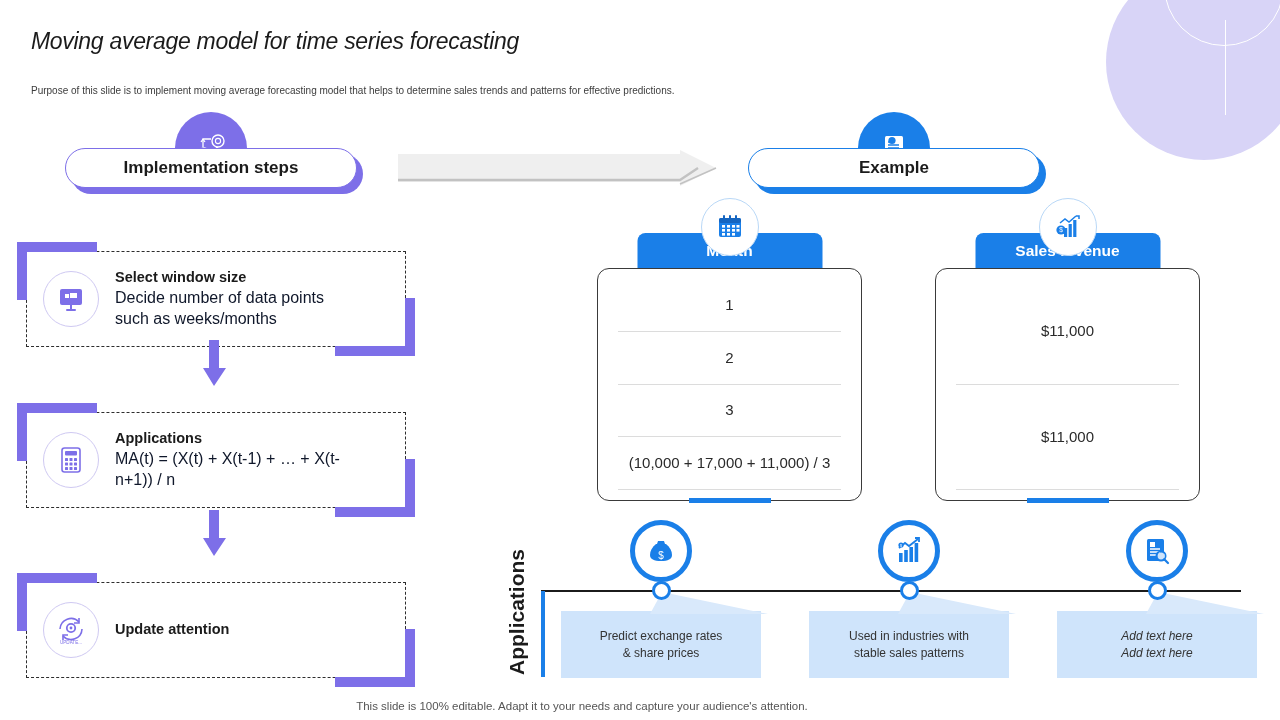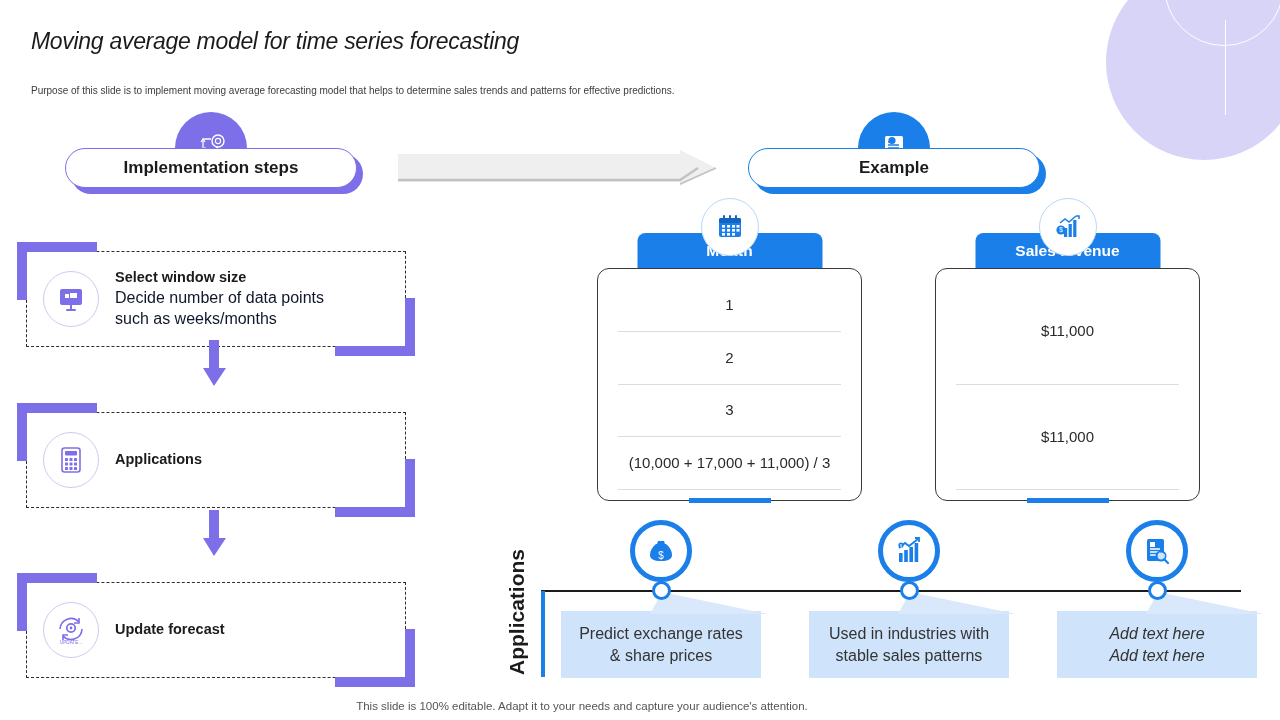--- a/index.html
+++ b/index.html
@@ -142,21 +142,21 @@
     border: 5px solid #1a7fe8; background: #fff;
     display: flex; align-items: center; justify-content: center;
   }
   .app-node {
     position: absolute; width: 19px; height: 19px; border-radius: 50%;
     border: 3.5px solid #1a7fe8; background: #fff; z-index: 3;
   }
   .app-box {
     position: absolute; width: 200px; height: 67px; background: #cfe4fb;
     display: flex; align-items: center; justify-content: center;
-    text-align: center; font-size: 16px; color: #333; line-height: 1.35;
+    text-align: center; font-size: 12px; color: #333; line-height: 1.35;
   }
   .app-tail { position: absolute; z-index: 1; }
 
   .footer {
     position: absolute; left: 0; top: 700px; width: 1164px;
     text-align: center; font-size: 11.5px; color: #555;
   }
 </style>
 </head>
 <body>
@@ -251,20 +251,21 @@
           <rect x="13.5" y="17.5" width="3" height="3" rx="0.6"></rect>
           <rect x="18" y="17.5" width="3" height="3" rx="0.6"></rect>
           <rect x="9" y="22" width="3" height="3" rx="0.6"></rect>
           <rect x="13.5" y="22" width="3" height="3" rx="0.6"></rect>
           <rect x="18" y="22" width="3" height="3" rx="0.6"></rect>
         </g>
       </svg>
     </div>
     <div class="step-text">
       <div class="step-title">Applications</div>
+      <div class="step-desc">MA(t) = (X(t) + X(t-1) + … + X(t-n+1)) / n</div>
     </div>
   </div>
 
   <div class="down-arrow" style="top:510px;">
     <svg width="32" height="48" viewBox="0 0 32 48">
       <path d="M11 0h10v28h7L16 46L5 28h6z" fill="#7d6fe8"></path>
     </svg>
   </div>
 
   <div class="step-card" style="left:26px; top:582px;">
@@ -277,21 +278,21 @@
         <path d="M6 16a11 11 0 0 1 19-7" fill="none" stroke="#7d6fe8" stroke-width="1.6"></path>
         <path d="M25 5v5h-5" fill="none" stroke="#7d6fe8" stroke-width="1.6"></path>
         <path d="M28 16a11 11 0 0 1-19 7" fill="none" stroke="#7d6fe8" stroke-width="1.6"></path>
         <path d="M9 27v-5h5" fill="none" stroke="#7d6fe8" stroke-width="1.6"></path>
         <circle cx="17" cy="15" r="4.2" fill="none" stroke="#7d6fe8" stroke-width="1.8"></circle>
         <circle cx="17" cy="15" r="1.4" fill="#7d6fe8"></circle>
         <text x="17" y="31" font-size="4.6" fill="#7d6fe8" text-anchor="middle" font-family="Liberation Sans">UPDATE...</text>
       </svg>
     </div>
     <div class="step-text">
-      <div class="step-title">Update forecast</div>
+      <div class="step-title">Update attention</div>
     </div>
   </div>
 
   <div class="table-wrap" style="left:597px; top:198px; height:305px;">
     <div class="tbl-badge">
       <svg width="28" height="28" viewBox="0 0 28 28">
         <rect x="3" y="5" width="22" height="19" rx="2" fill="#1a7fe8"></rect>
         <rect x="3" y="5" width="22" height="5" rx="2" fill="#1565c0"></rect>
         <path d="M8 3v4M14 3v4M20 3v4" stroke="#1565c0" stroke-width="2" stroke-linecap="round"></path>
         <g fill="#fff">

